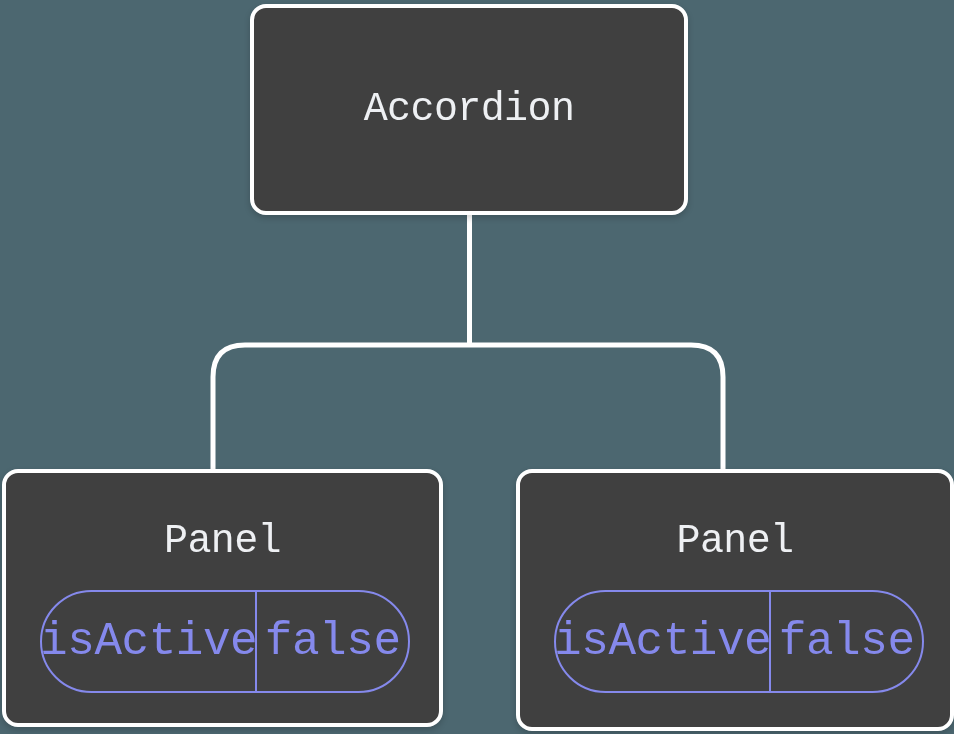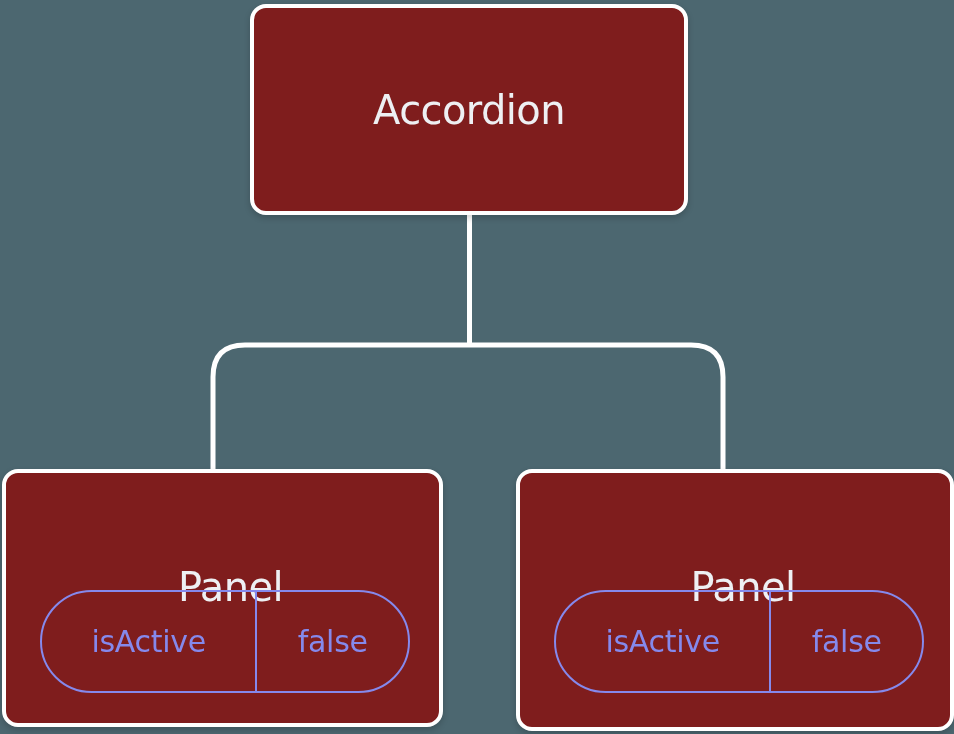--- a/index.html
+++ b/index.html
@@ -19,24 +19,25 @@
     position: absolute;
     left: 0;
     top: 0;
     width: 954px;
     height: 734px;
     pointer-events: none;
   }
   .node {
     position: absolute;
     box-sizing: border-box;
-    background: #7f1d1d;
+    background: #404040;
     border: 4px solid #ffffff;
     border-radius: 16px;
     box-shadow: 0 3px 6px rgba(0,0,0,0.18);
+    font-family: Liberation Mono, monospace;
   }
   .node-root {
     left: 250px;
     top: 4px;
     width: 438px;
     height: 211px;
     display: flex;
     align-items: center;
     justify-content: center;
   }
@@ -54,46 +55,45 @@
     height: 258px;
   }
   .node-panel-right {
     left: 516px;
     top: 469px;
     width: 438px;
     height: 262px;
   }
   .panel-title {
     position: absolute;
-    left: 8px;
+    left: 0;
     top: 44px;
     width: 100%;
     text-align: center;
     line-height: 50px;
-    margin-top: 45px;
   }
   .state-pill {
     position: absolute;
     left: 34px;
     top: 117px;
     width: 370px;
     height: 103px;
     box-sizing: border-box;
     border: 2.5px solid #8589ec;
     border-radius: 999px;
     display: flex;
     align-items: stretch;
     overflow: hidden;
   }
   .pill-cell {
     display: flex;
     align-items: center;
     justify-content: center;
     color: #8589ec;
-    font-size: 30px;
+    font-size: 46px;
     font-weight: 400;
     letter-spacing: -0.01em;
     white-space: nowrap;
   }
   .pill-key {
     width: 58.3%;
     border-right: 2.5px solid #8589ec;
   }
   .pill-value {
     flex: 1;

